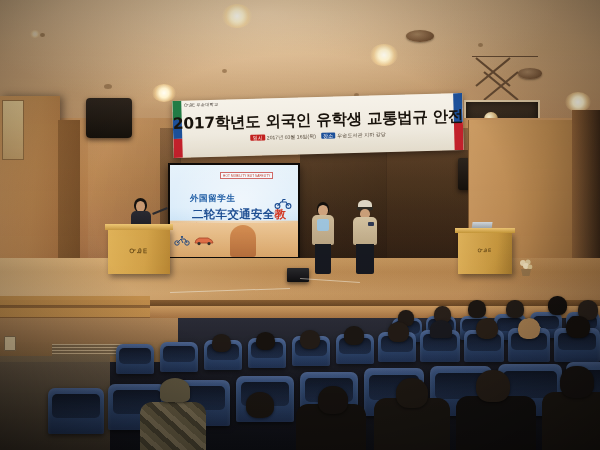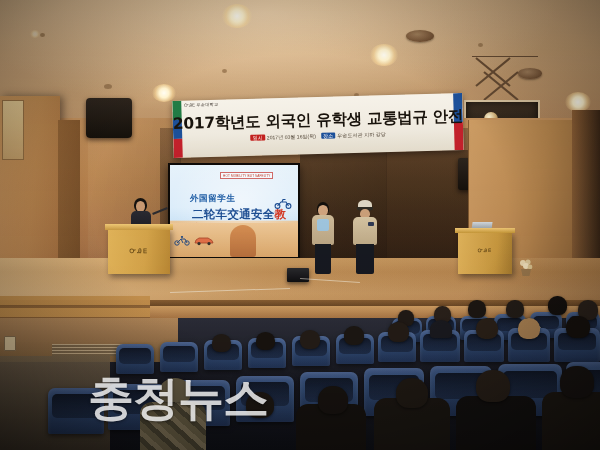--- a/index.html
+++ b/index.html
@@ -565,15 +565,14 @@
   <div class="head" style="left:318px;top:386px;width:30px;height:28px;background:#191410;"></div>
   <div class="head" style="left:396px;top:378px;width:32px;height:30px;background:#221b15;"></div>
   <div class="head" style="left:476px;top:370px;width:34px;height:32px;background:#2a2119;"></div>
   <div class="head" style="left:560px;top:366px;width:34px;height:32px;background:#1a1512;"></div>
   <div class="head" style="left:160px;top:378px;width:30px;height:24px;background:#6b6148;border-radius:50% 50% 20% 20%;"></div>
   <div class="head" style="left:246px;top:392px;width:28px;height:26px;background:#1e1813;"></div>
 
   <div class="warmcast"></div>
   <div class="vignette"></div>
 
-  <div class="watermark">충청뉴스</div>
 
 </div>
 
 </body></html>

